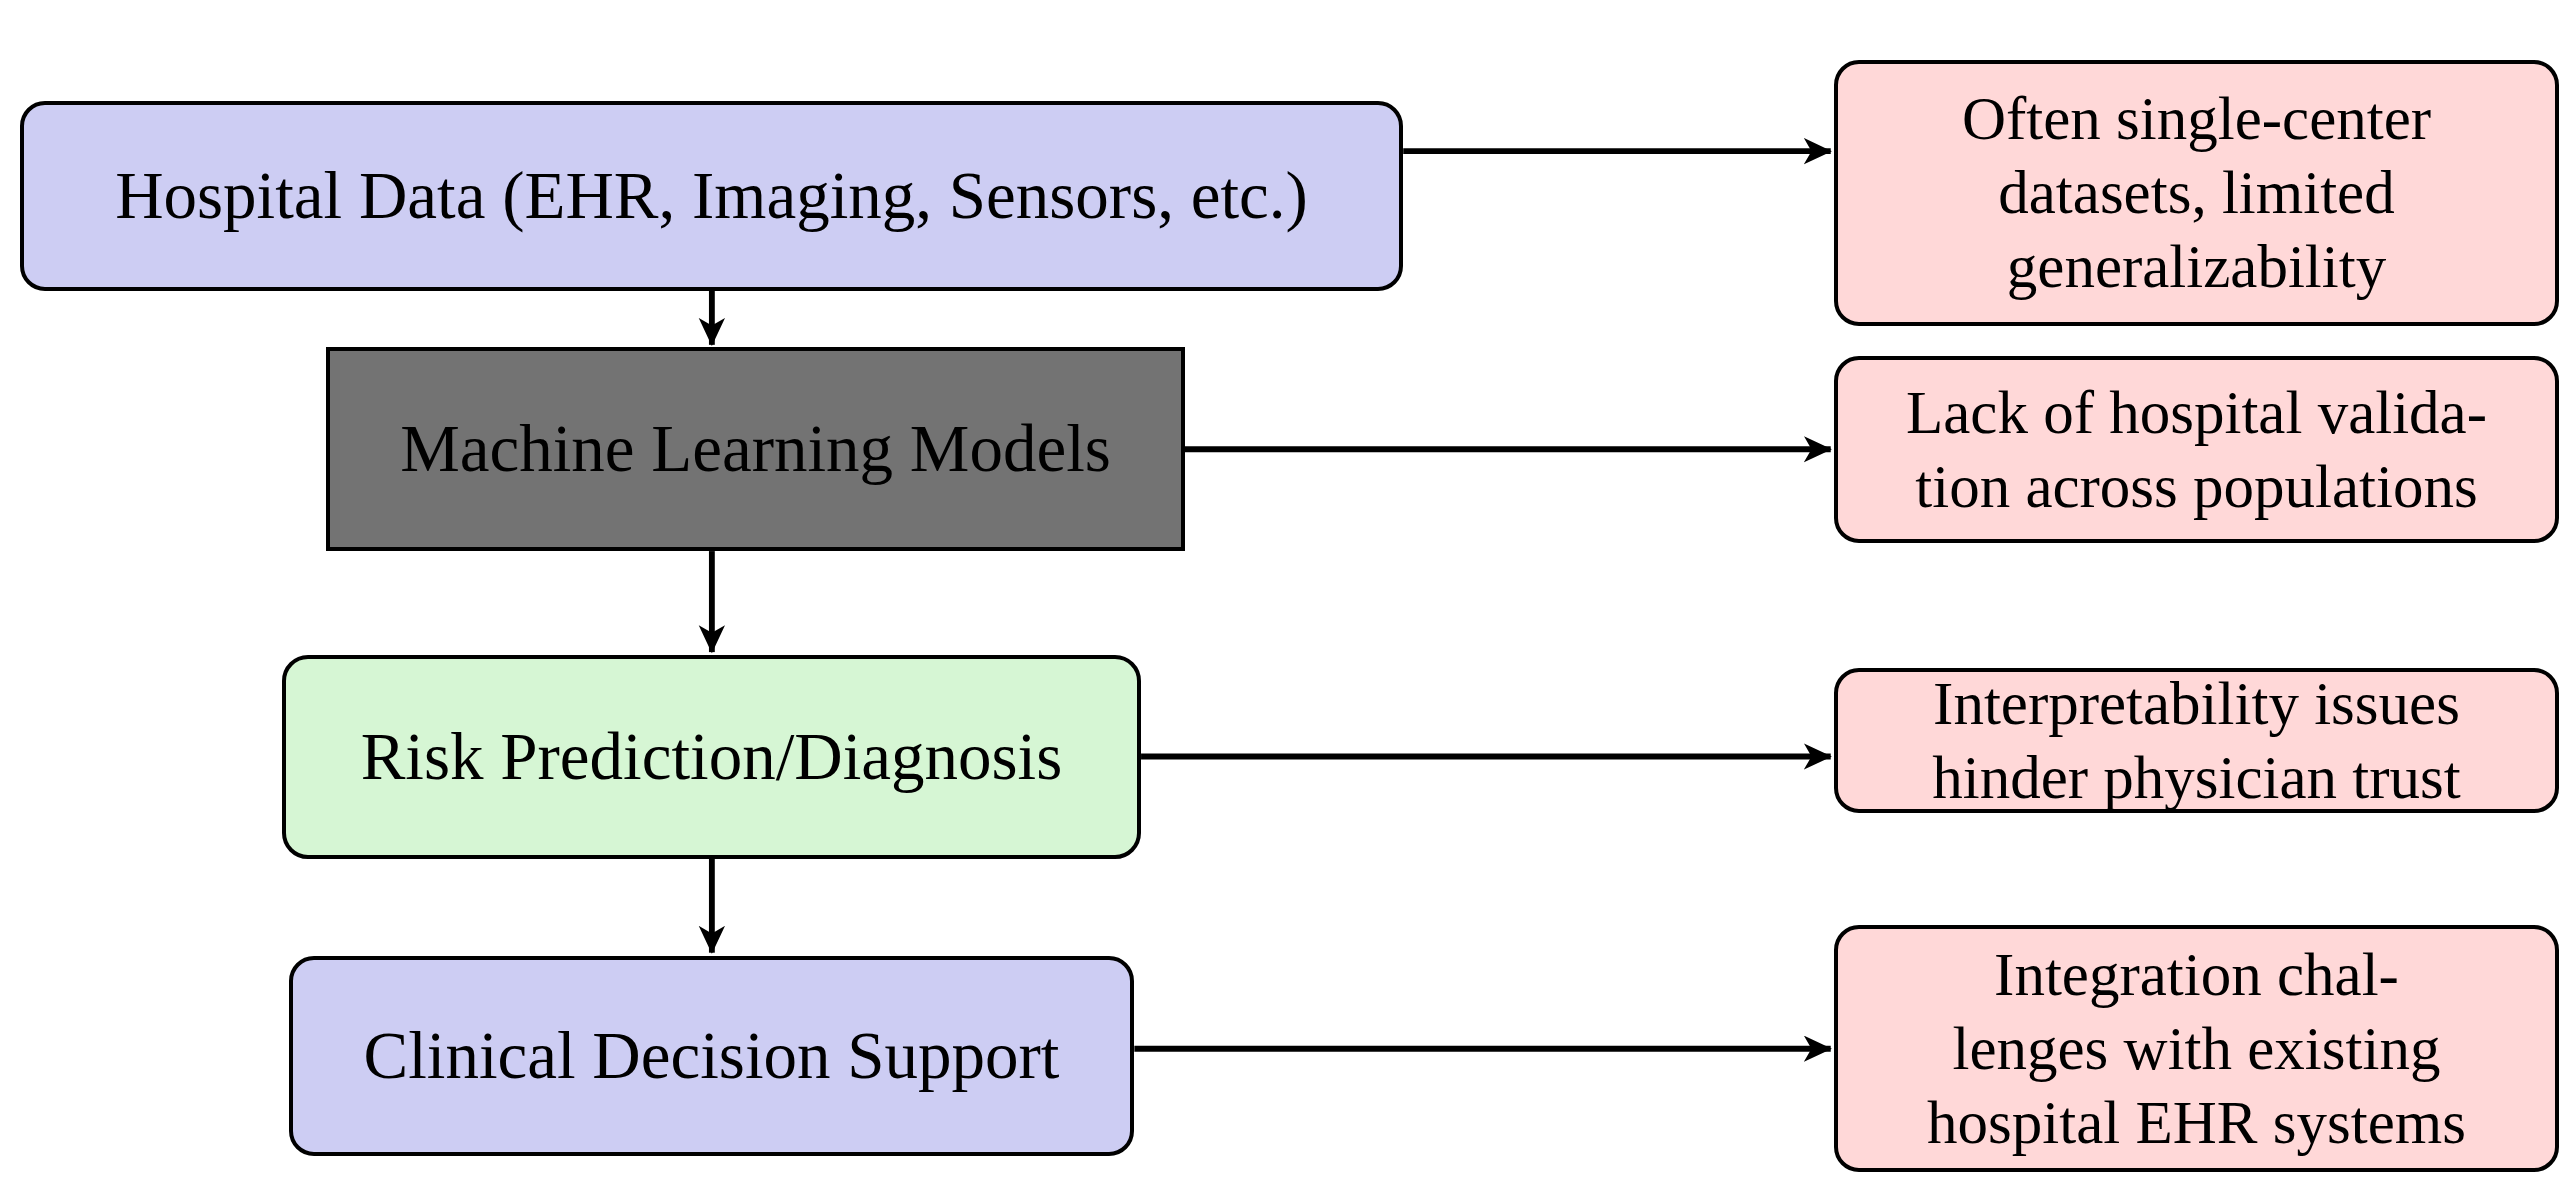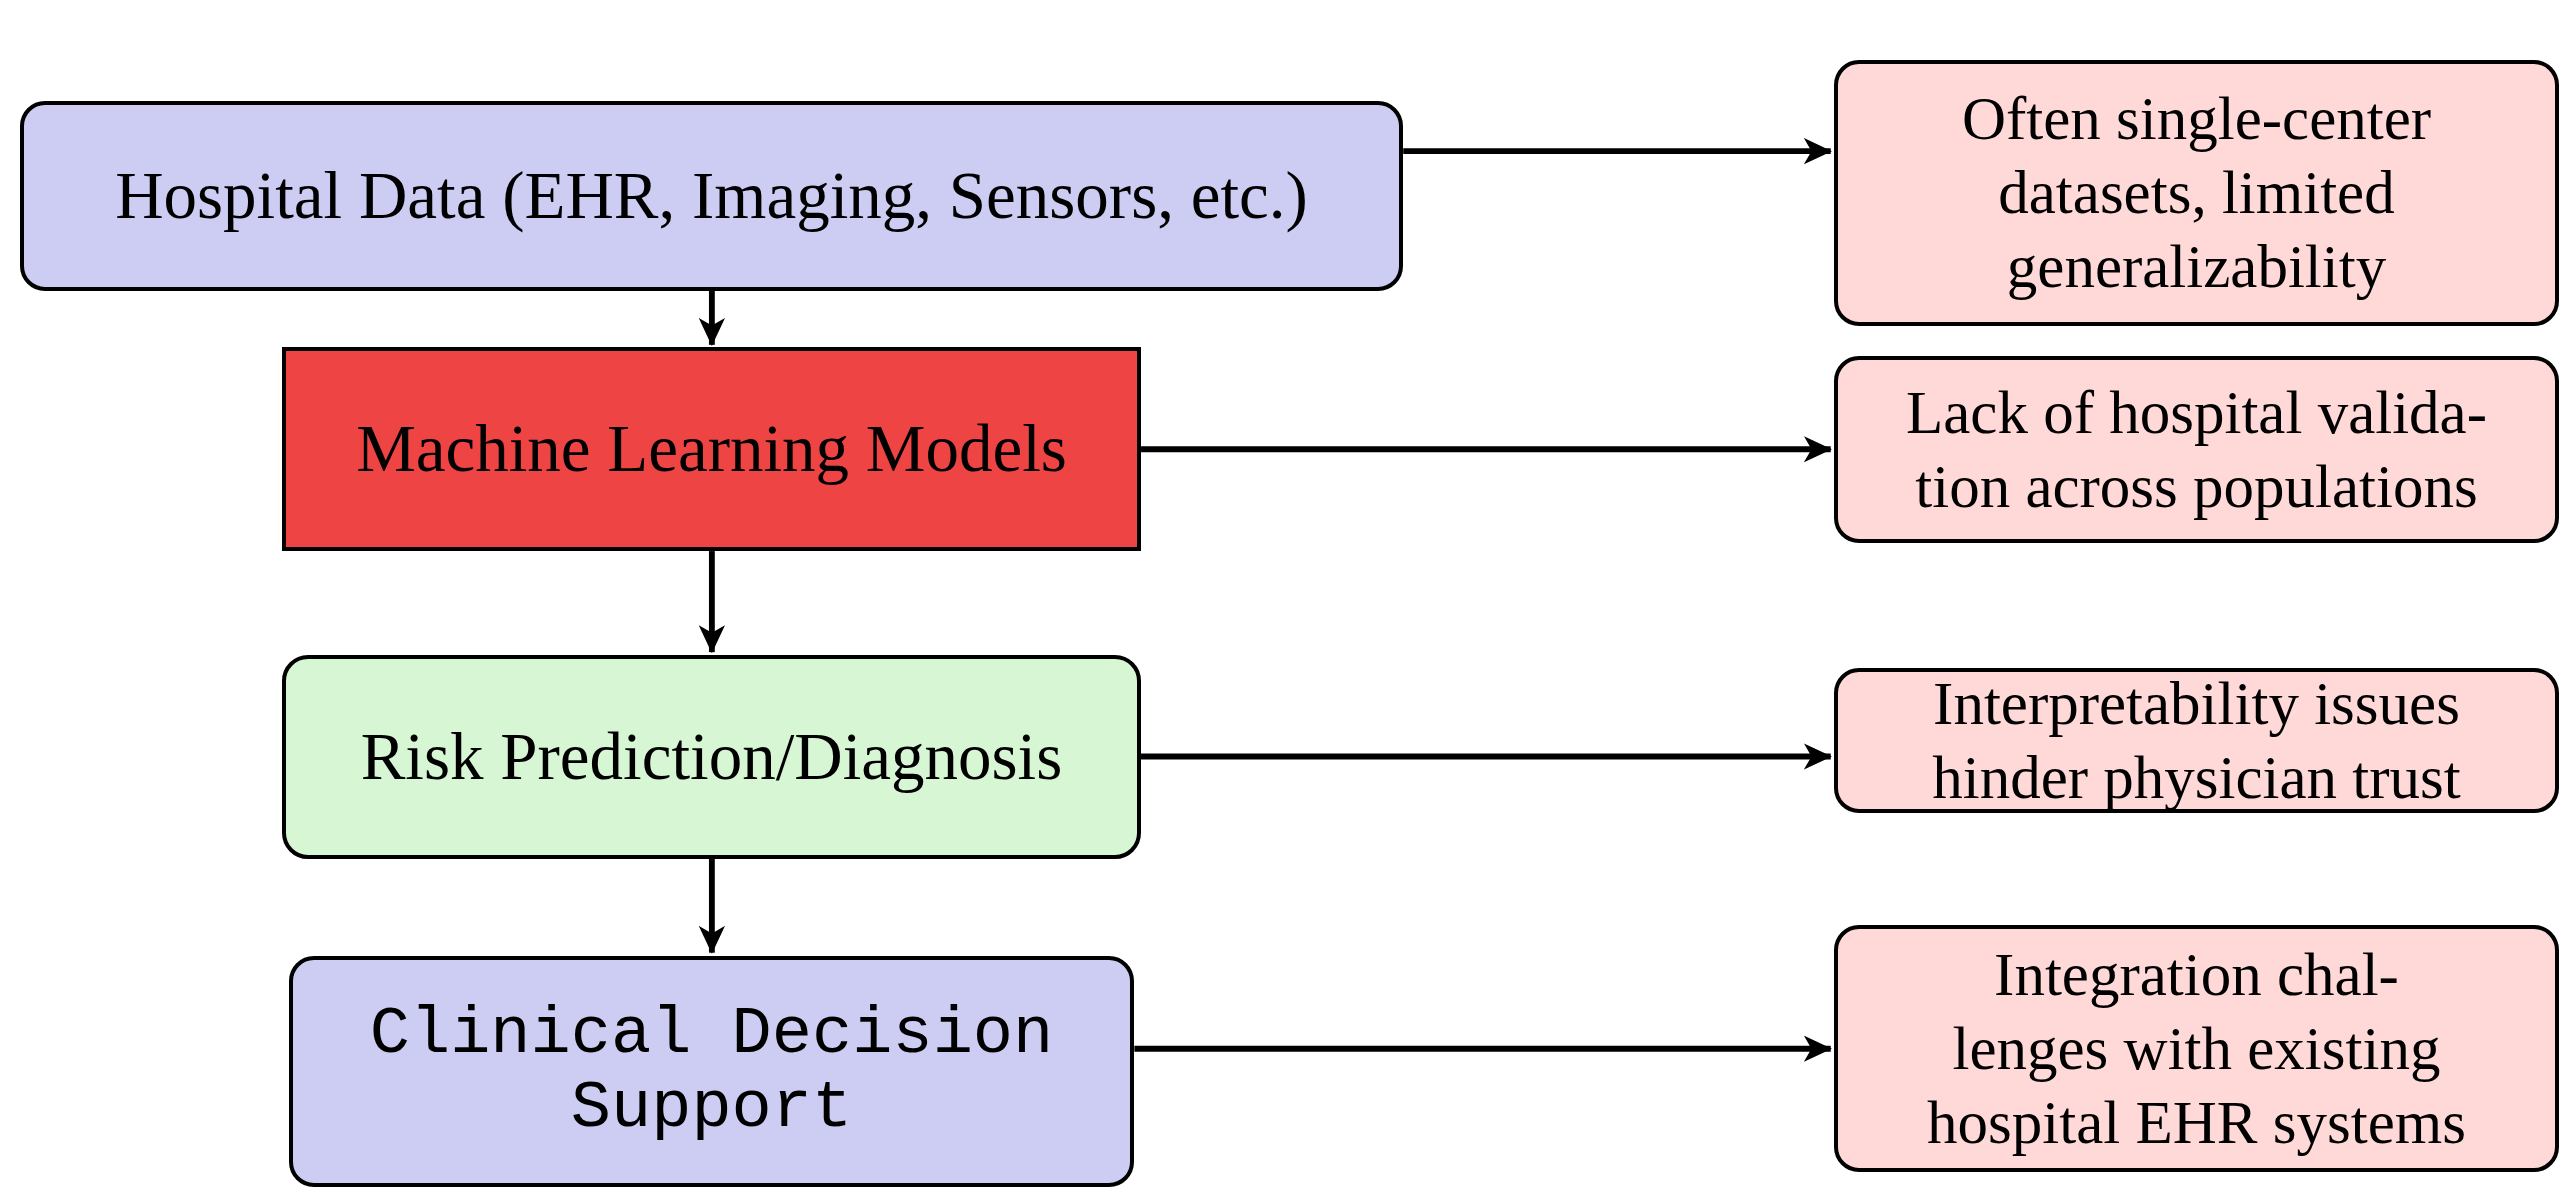--- a/index.html
+++ b/index.html
@@ -49,21 +49,21 @@
     line-height: 74px;
     padding: 0 22px;
   }
   .challenge-text, .node-label {
     white-space: pre-line;
   }
   
   #node-1      { left: 20px;   top: 53px;   width: 1383px; height: 190px; margin-top: 48px; }
   #node-2      { left: 282px;  top: 347px;  width: 859px; height: 204px; }
   #node-3      { left: 282px;  top: 655px;  width: 859px; height: 204px; }
-  #node-4      { left: 289px;  top: 956px; width: 845px; height: 231px; font-family: Liberation Mono, monospace; }
+  #node-4      { left: 289px;  top: 956px; width: 845px; height: 200px; }
   #challenge-1 { left: 1834px; top: 18.4px;   width: 725px;  height: 266px; margin-top: 42px; }
   #challenge-2 { left: 1834px; top: 356px;  width: 725px;  height: 187px; }
   #challenge-3 { left: 1834px; top: 668px;  width: 725px;  height: 145px; }
   #challenge-4 { left: 1834px; top: 925px; width: 725px;  height: 247px; }
 </style>
 </head>
 <body>
 
 <div class="canvas">
 
@@ -81,21 +81,21 @@
     <line class="edge" x1="1680" y1="181" x2="2192" y2="181" marker-end="url(#arrowhead)"></line>
     <line class="edge" x1="1366" y1="538" x2="2192" y2="538" marker-end="url(#arrowhead)"></line>
     <line class="edge" x1="1366" y1="906" x2="2192" y2="906" marker-end="url(#arrowhead)"></line>
     <line class="edge" x1="1358" y1="1256" x2="2192" y2="1256" marker-end="url(#arrowhead)"></line>
   </svg>
 
   <div id="node-1" class="node rounded" style="background-color: rgb(205, 205, 243);">
     <span class="node-label">Hospital Data (EHR, Imaging, Sensors, etc.)</span>
   </div>
 
-  <div id="node-2" class="node rect" style="background-color: #ef4444;">
+  <div id="node-2" class="node rect" style="background-color: #737373; margin-left: 44px;">
     <span class="node-label">Machine Learning Models</span>
   </div>
 
   <div id="node-3" class="node rect" style="background-color: rgb(214, 246, 212); border-radius: 26px;">
     <span class="node-label">Risk Prediction/Diagnosis</span>
   </div>
 
   <div id="node-4" class="node rounded" style="background-color: rgb(205, 205, 243);">
     <span class="node-label">Clinical Decision Support</span>
   </div>

